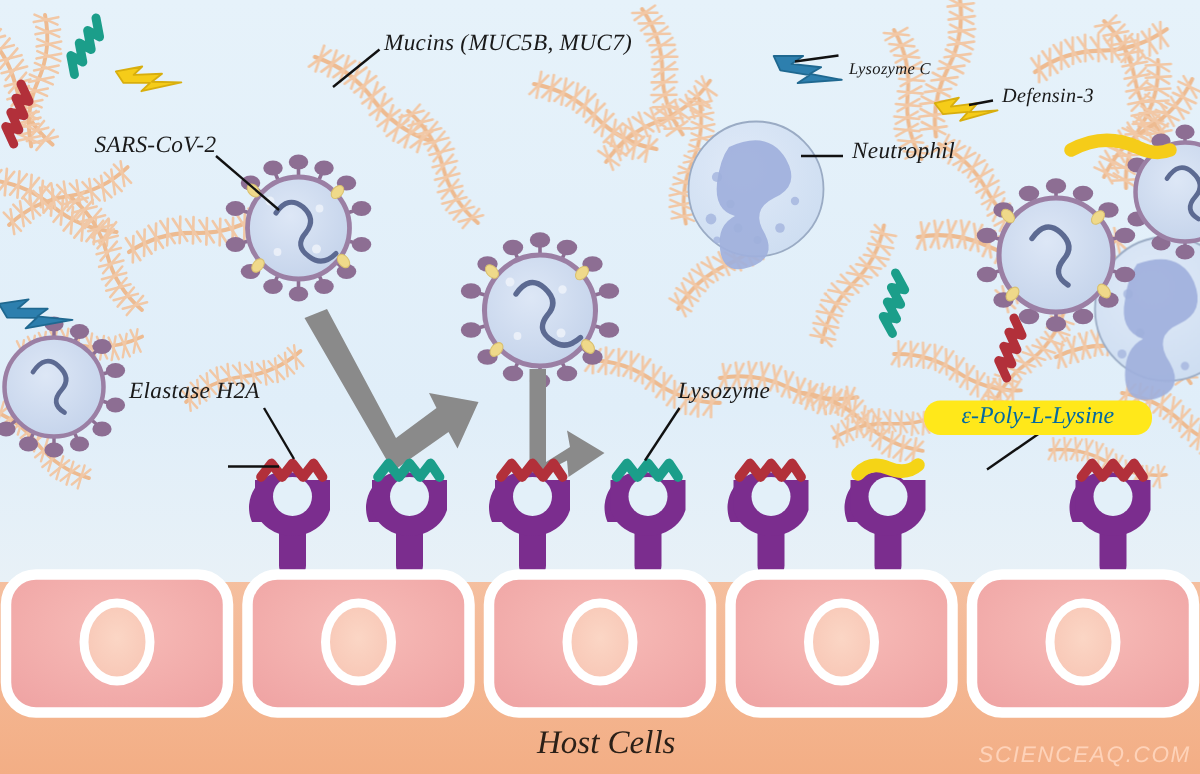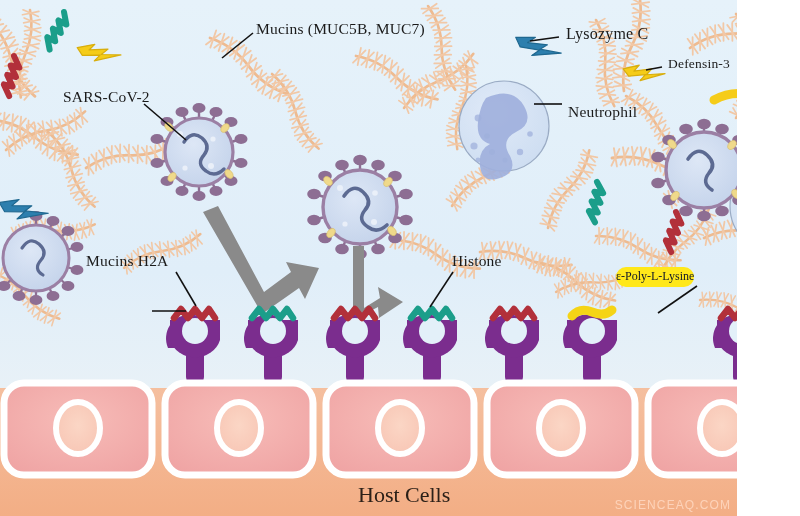--- a/index.html
+++ b/index.html
@@ -1,39 +1,39 @@
 <!DOCTYPE html>
 <html><head>
 <meta charset="utf-8">
 <style>
   html,body{margin:0;padding:0;}
   body{
     width:800px;height:516px;overflow:hidden;
     font-family:"Liberation Serif","DejaVu Serif",serif;
     background:#ffffff;
   }
-  #stage{position:relative;width:737px;height:516px;overflow:hidden;}
+  #stage{position:relative;width:800px;height:516px;overflow:hidden;font-style:italic;}
   #scene{position:absolute;inset:0;}
   .lbl{
     position:absolute;color:#1a1a1a;font-size:15.5px;
     font-family:"Liberation Serif","DejaVu Serif",serif;
     white-space:nowrap;letter-spacing:.2px;
   }
   .badge{
-    position:absolute;background:#FFE81A;color:#0f172a;
-    font-size:12px;padding:2px 0 3px;border-radius:11px;
+    position:absolute;background:#FFE81A;color:#0369a1;
+    font-size:16px;padding:2px 25px 3px;border-radius:11px;
     white-space:nowrap;font-family:"Liberation Serif","DejaVu Serif",serif;
   }
   .hostlbl{
     position:absolute;font-size:22px;color:#2b2018;white-space:nowrap;
     font-family:"Liberation Serif","DejaVu Serif",serif;
   }
   .wm{
     position:absolute;right:6px;bottom:4px;color:#ffd9c2;opacity:.85;
-    font-size:12px;letter-spacing:1.1px;
+    font-size:15px;letter-spacing:1.1px;
     font-family:"Liberation Sans","DejaVu Sans",sans-serif;
     margin-top:36px;
   }
 </style>
 </head>
 <body>
 
 <div id="stage">
 
   <svg id="scene" viewBox="0 0 800 516" width="800" height="516">
@@ -514,29 +514,29 @@
       <line x1="152" y1="311" x2="186" y2="311"></line>
       <line x1="453" y1="272" x2="430" y2="307"></line>
       <line x1="697" y1="286" x2="658" y2="313"></line>
     </g>
   </svg>
 
   <div class="lbl" style="left:256px;top:20px;">Mucins (MUC5B, MUC7)</div>
 
   <div class="lbl" style="left:63px;top:88px;text-align:right;">SARS-CoV-2</div>
 
-  <div class="lbl" style="left:566px;top:25px;font-size:16px;">Lysozyme C</div>
+  <div class="lbl" style="left:566px;top:40px;font-size:11px;">Lysozyme C</div>
 
   <div class="lbl" style="left:668px;top:56px;font-size:13.5px;">Defensin-3</div>
 
-  <div class="lbl" style="left:568px;top:103px;text-align:center;">Neutrophil</div>
-
-  <div class="lbl" style="left:86px;top:252px;">Mucins H2A</div>
-
-  <div class="lbl" style="left:452px;top:252px;">Histone</div>
+  <div class="lbl" style="left:568px;top:92px;text-align:center;">Neutrophil</div>
+
+  <div class="lbl" style="left:86px;top:252px;">Elastase H2A</div>
+
+  <div class="lbl" style="left:452px;top:252px;">Lysozyme</div>
 
 
   <div class="badge" style="left:616px;top:267px;">ε-Poly-L-Lysine</div>
 
   <div class="hostlbl" style="left:358px;top:482px;">Host Cells</div>
 
   <div class="wm">SCIENCEAQ.COM</div>
 </div>
 
 </body></html>

